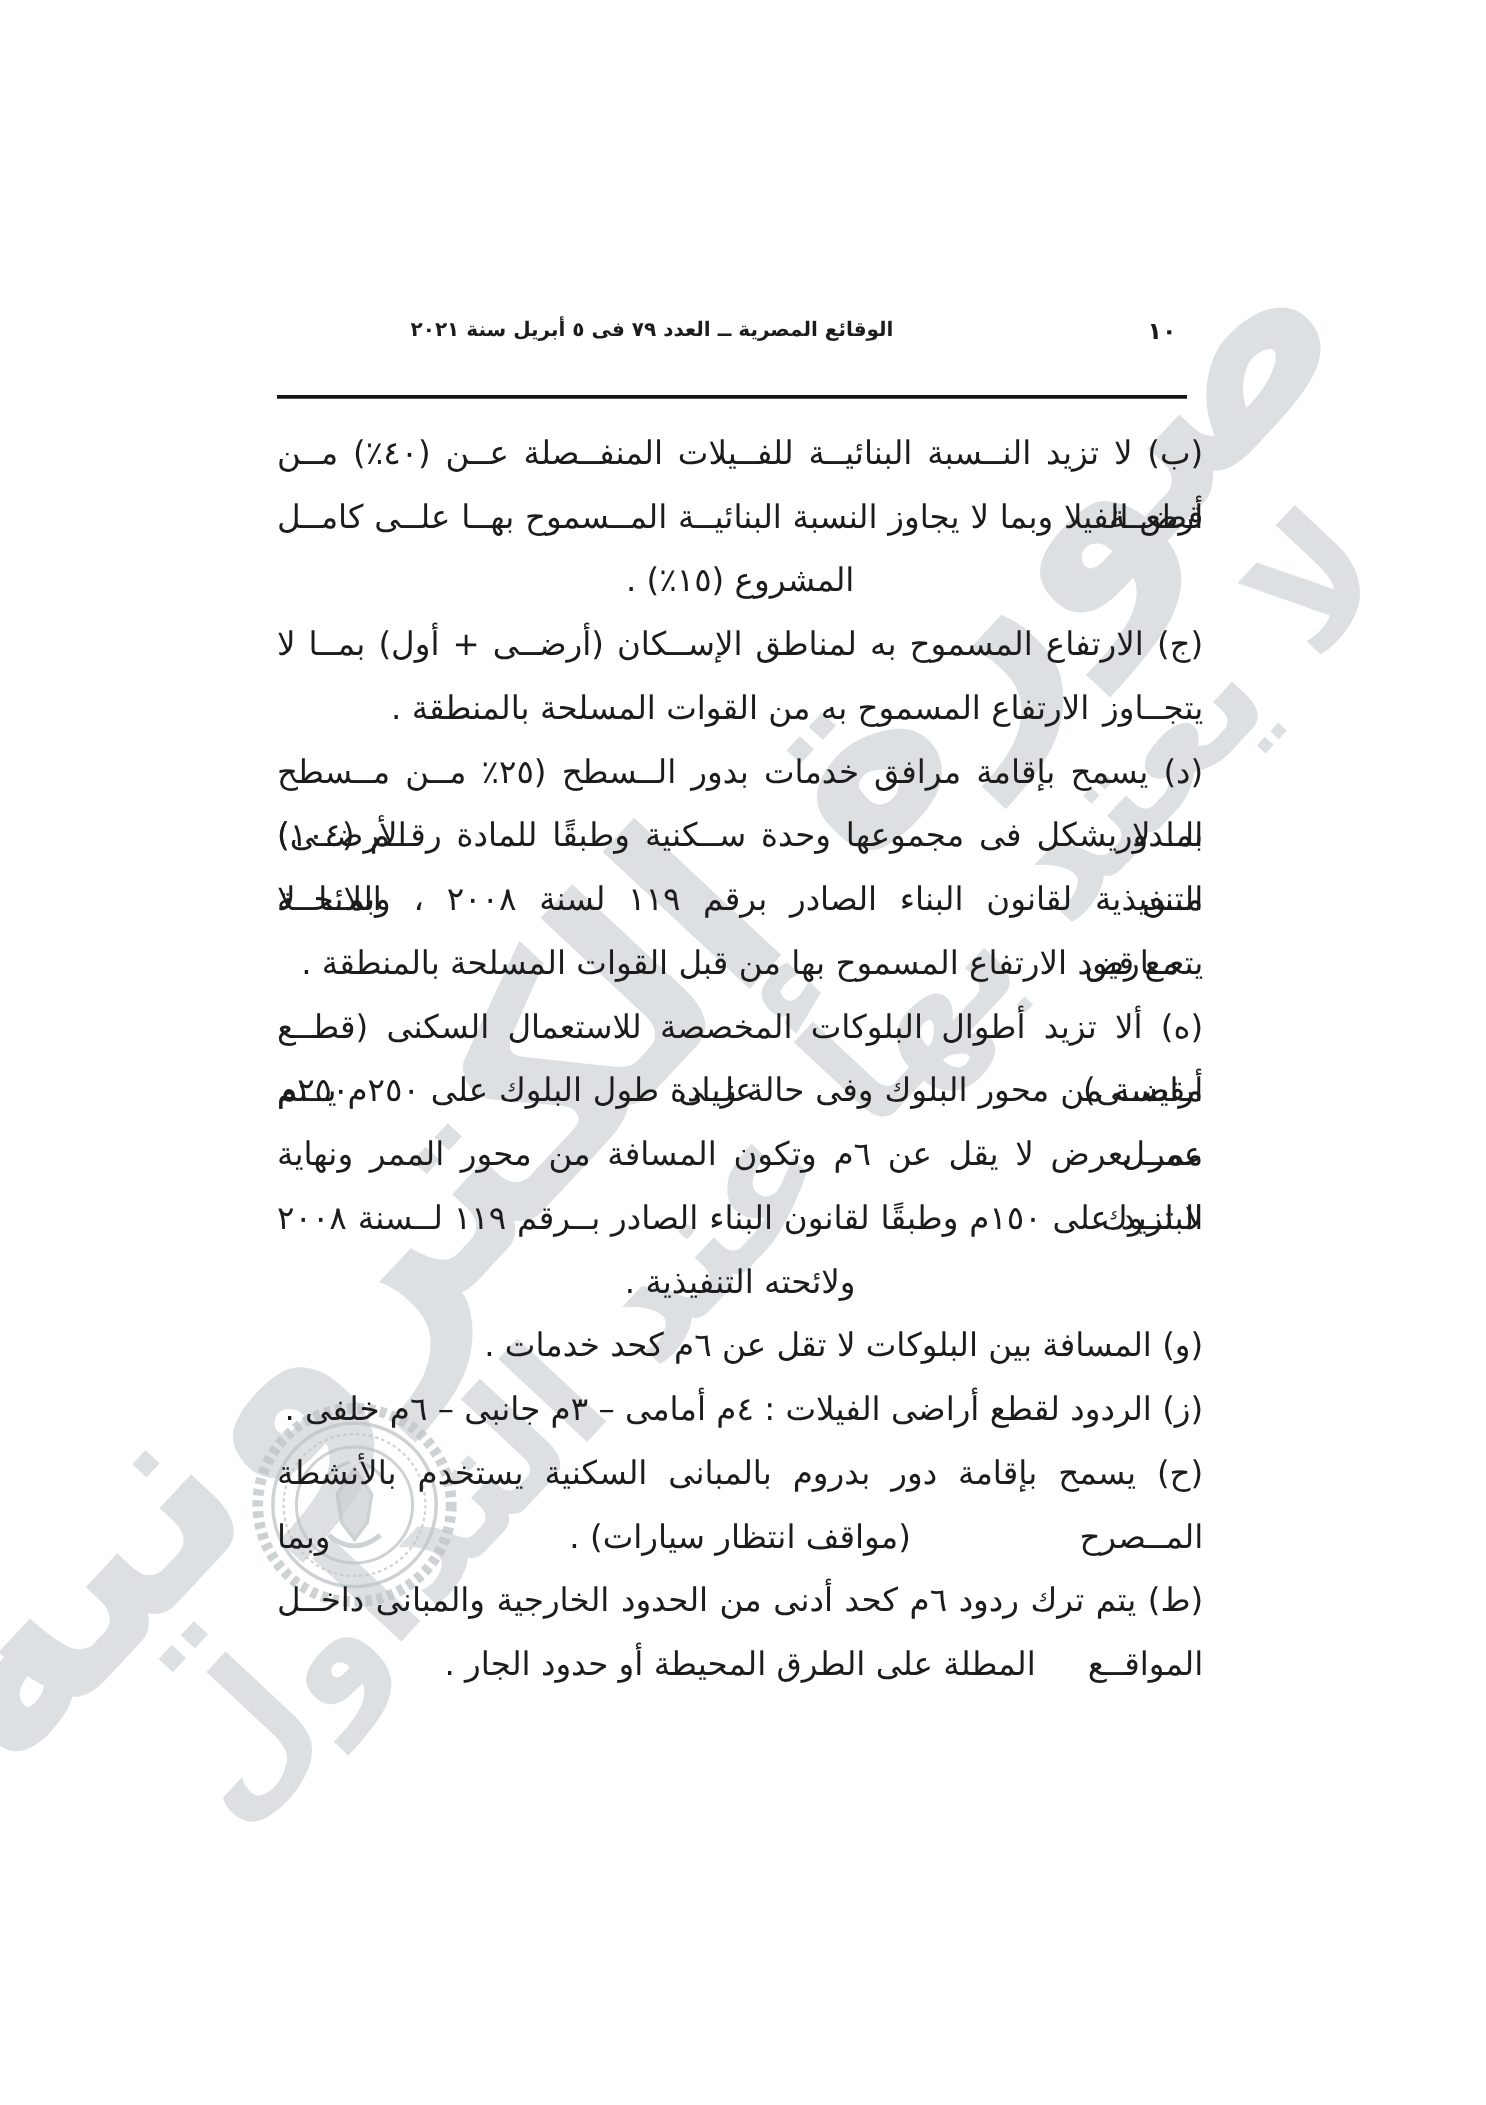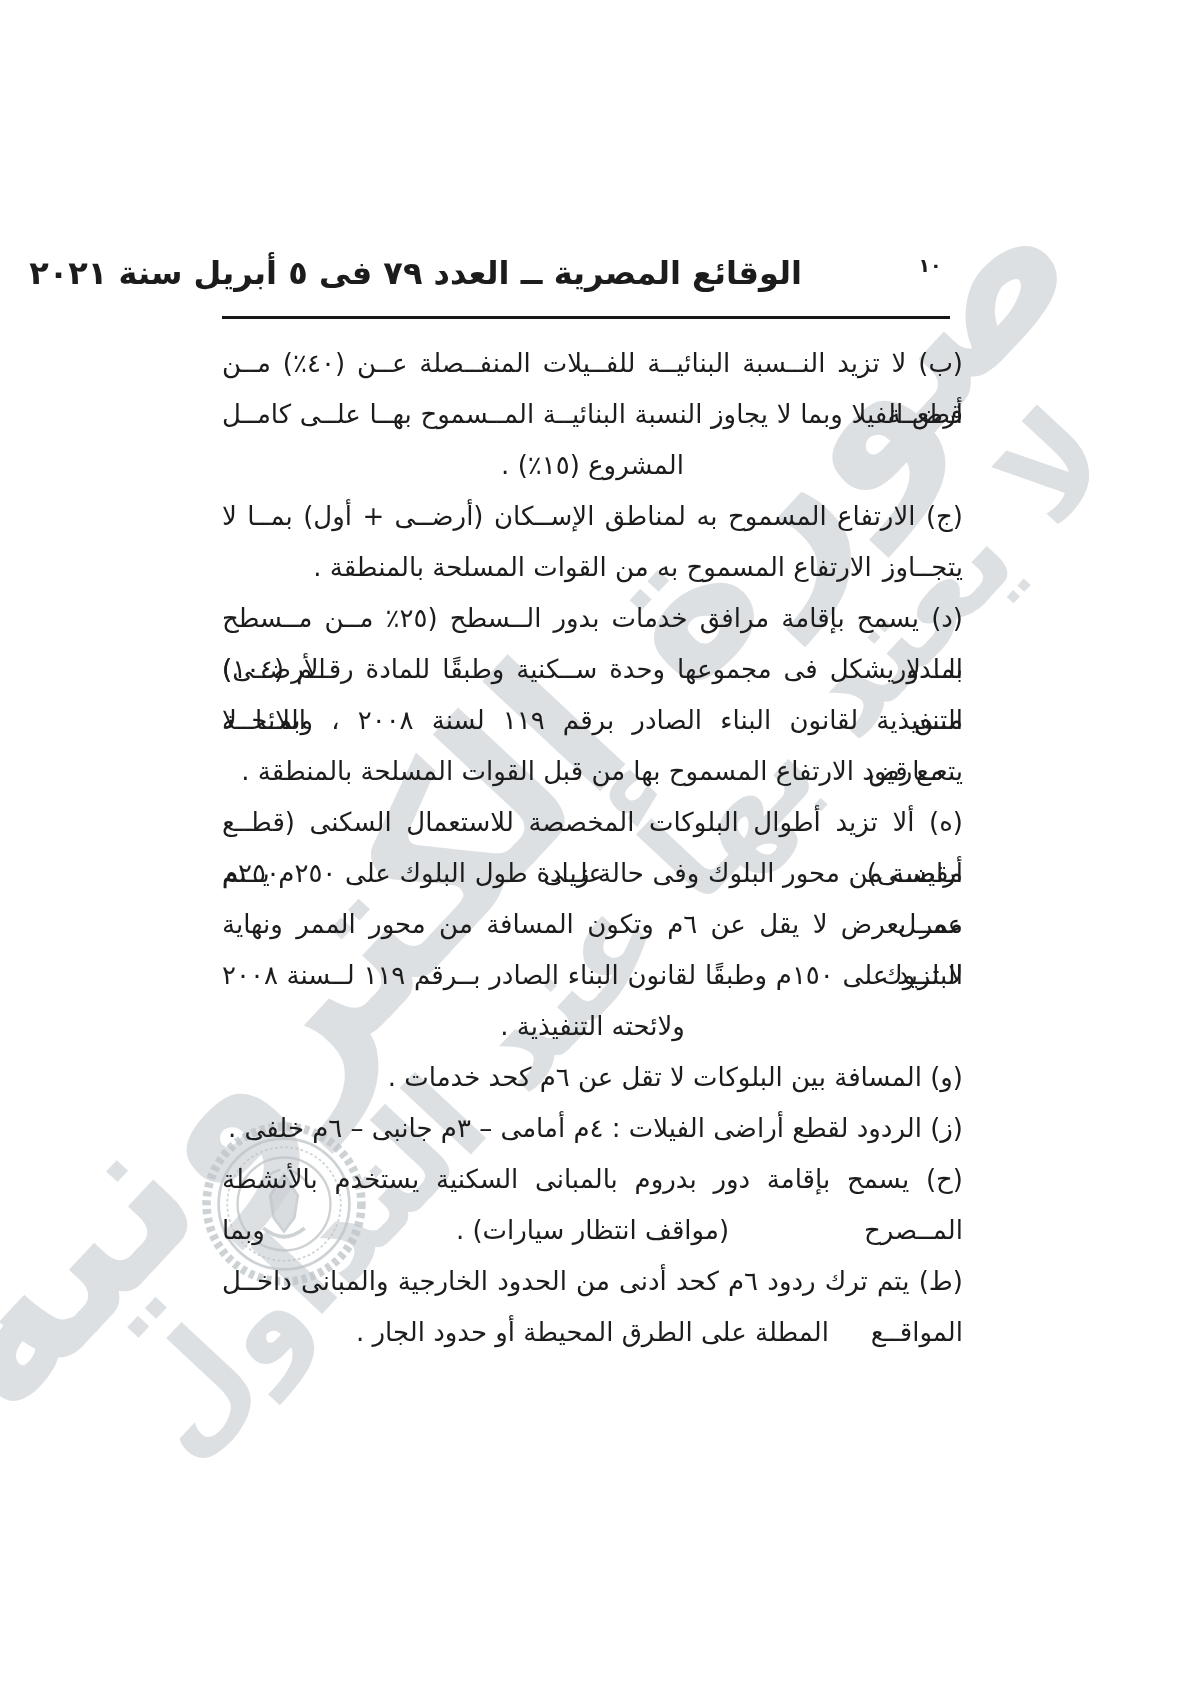--- a/index.html
+++ b/index.html
@@ -20,21 +20,21 @@
     transform:rotate(-47deg);transform-origin:50% 50%;
     text-align:center;color:#c2c7cc;opacity:.55;direction:rtl;white-space:nowrap;
   }
   .wm-line1{font-size:212px;font-weight:bold;line-height:1.02;}
   .wm-line2{font-size:128px;font-weight:bold;line-height:1.15;margin-right:120px;}
   .wm-seal{position:absolute;left:198px;top:1118px;width:172px;height:172px;opacity:.75;}
   
   .header{position:absolute;top:250px;left:222px;width:741px;height:54px;z-index:2;}
   .gazette-title{
     position:absolute;left:20px;top:4px;width:560px;
-    text-align:center;font-size:32px;font-weight:bold;white-space:nowrap;
+    text-align:center;font-size:16px;font-weight:bold;white-space:nowrap;
   }
   .page-number{
     position:absolute;left:676px;top:4px;width:64px;
     text-align:center;font-size:19px;font-weight:bold;
   }
   .header-rule{
     position:absolute;top:316px;left:222px;width:728px;height:3px;
     background:#161616;z-index:2;
   }
   

